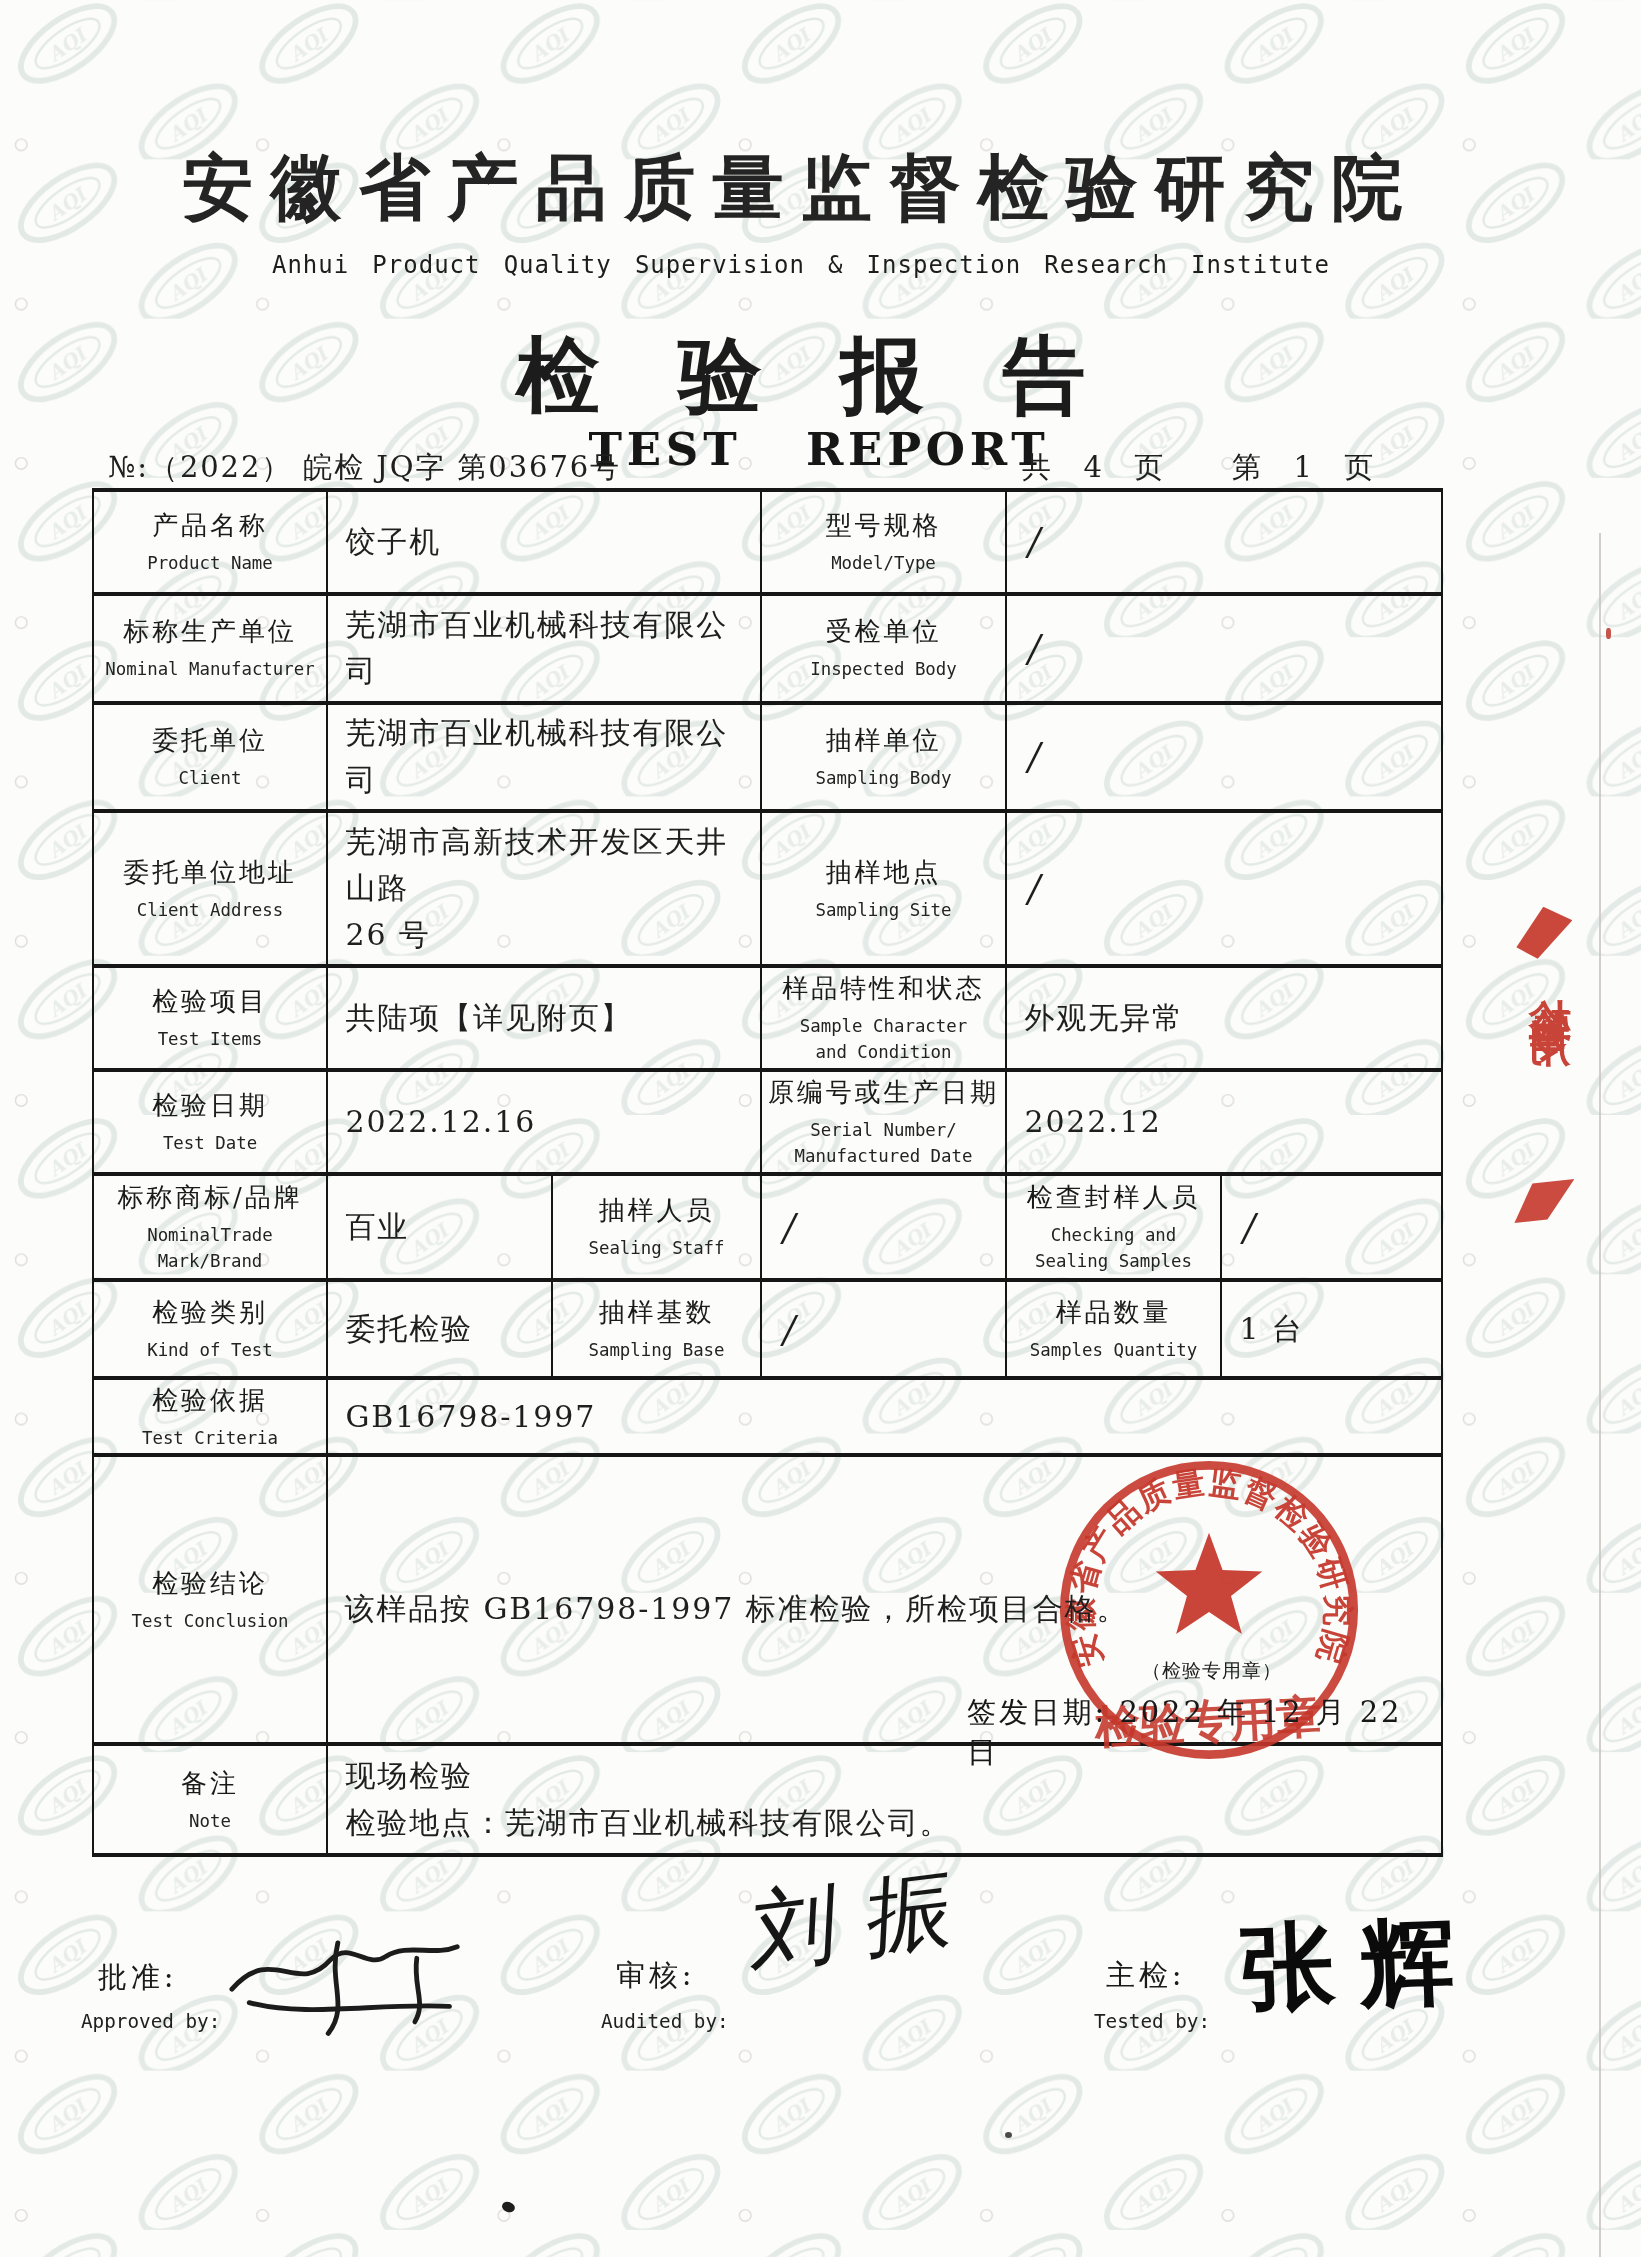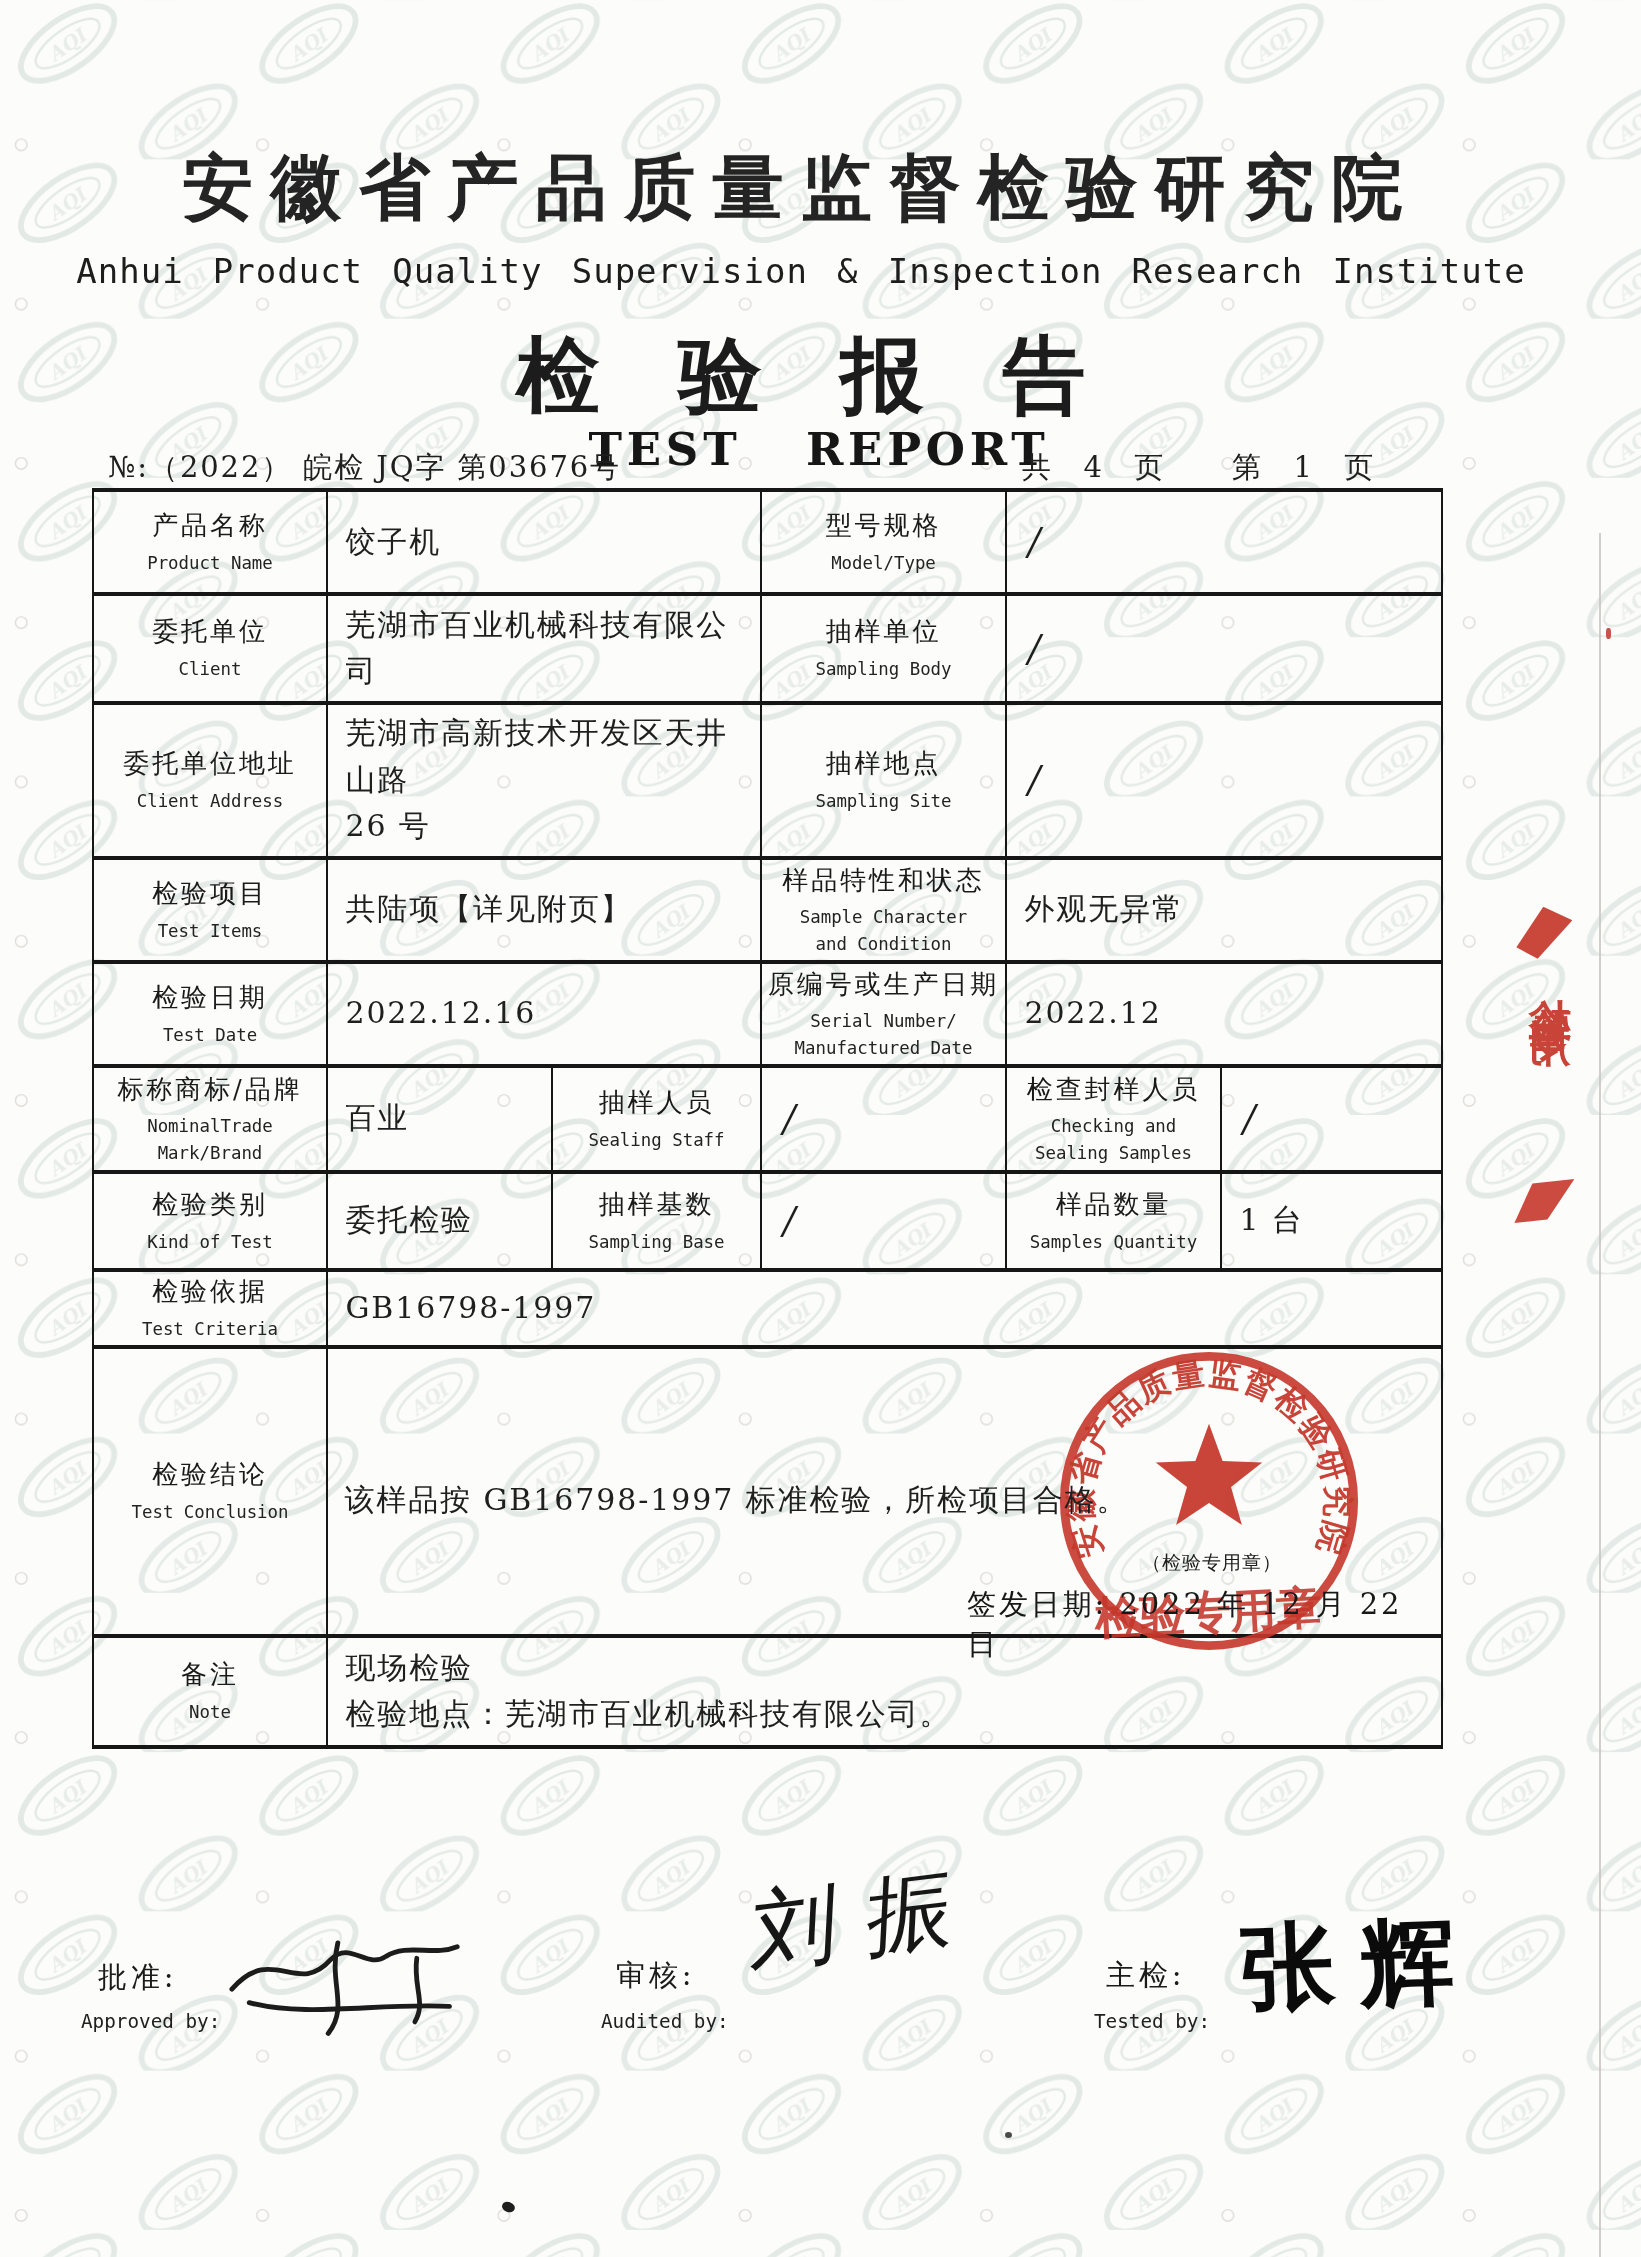--- a/index.html
+++ b/index.html
@@ -9,21 +9,21 @@
     font-family:"DejaVu Serif","Liberation Serif",serif;
   }
   .wm-layer{position:absolute;left:0;top:0;z-index:0;}
   .content{position:absolute;left:0;top:0;width:1641px;height:2257px;z-index:1;}
 
   
   .org-cn{position:absolute;left:0;right:39px;top:141px;text-align:center;
     font-size:71px;font-weight:600;letter-spacing:17.4px;color:#242424;}
   .org-en{position:absolute;left:0;right:39px;top:251px;text-align:center;
     font-family:"DejaVu Sans Mono","Liberation Mono",monospace;
-    font-size:34px;font-weight:500;letter-spacing:1px;word-spacing:7.7px;color:#1d1d1d;}
+    font-size:24px;font-weight:500;letter-spacing:1px;word-spacing:7.7px;color:#1d1d1d;}
   .title-cn{position:absolute;left:0;right:39px;top:321px;text-align:center;
     font-size:83px;font-weight:700;letter-spacing:79px;padding-left:79px;box-sizing:border-box;color:#1c1c1c;}
   .title-en{position:absolute;left:0;right:39px;top:423px;text-align:center;
     font-size:45px;font-weight:700;letter-spacing:4.8px;word-spacing:44px;color:#161616;margin-left:36px;}
   .report-no{position:absolute;left:108px;top:448px;font-size:29px;letter-spacing:1.9px;}
   .pages-total{position:absolute;left:1022px;top:448px;font-size:29px;letter-spacing:11.6px;}
   .page-number{position:absolute;left:1232px;top:448px;font-size:29px;letter-spacing:11.6px;}
 
   
   table.report{position:absolute;left:92px;top:488px;width:1351px;
@@ -121,20 +121,32 @@
         <div class="cn">产品名称</div>
         <div class="en">Product Name</div>
       </td>
       <td class="val" colspan="2">饺子机</td>
       <td class="lab">
         <div class="cn">型号规格</div>
         <div class="en">Model/Type</div>
       </td>
       <td class="val sl" colspan="2">/</td>
     </tr>
+    <tr class="r2">
+      <td class="lab">
+        <div class="cn">标称生产单位</div>
+        <div class="en">Nominal Manufacturer</div>
+      </td>
+      <td class="val" colspan="2">芜湖市百业机械科技有限公司</td>
+      <td class="lab">
+        <div class="cn">受检单位</div>
+        <div class="en">Inspected Body</div>
+      </td>
+      <td class="val sl" colspan="2">/</td>
+    </tr>
     <tr class="r3">
       <td class="lab">
         <div class="cn">委托单位</div>
         <div class="en">Client</div>
       </td>
       <td class="val" colspan="2">芜湖市百业机械科技有限公司</td>
       <td class="lab">
         <div class="cn">抽样单位</div>
         <div class="en">Sampling Body</div>
       </td>

